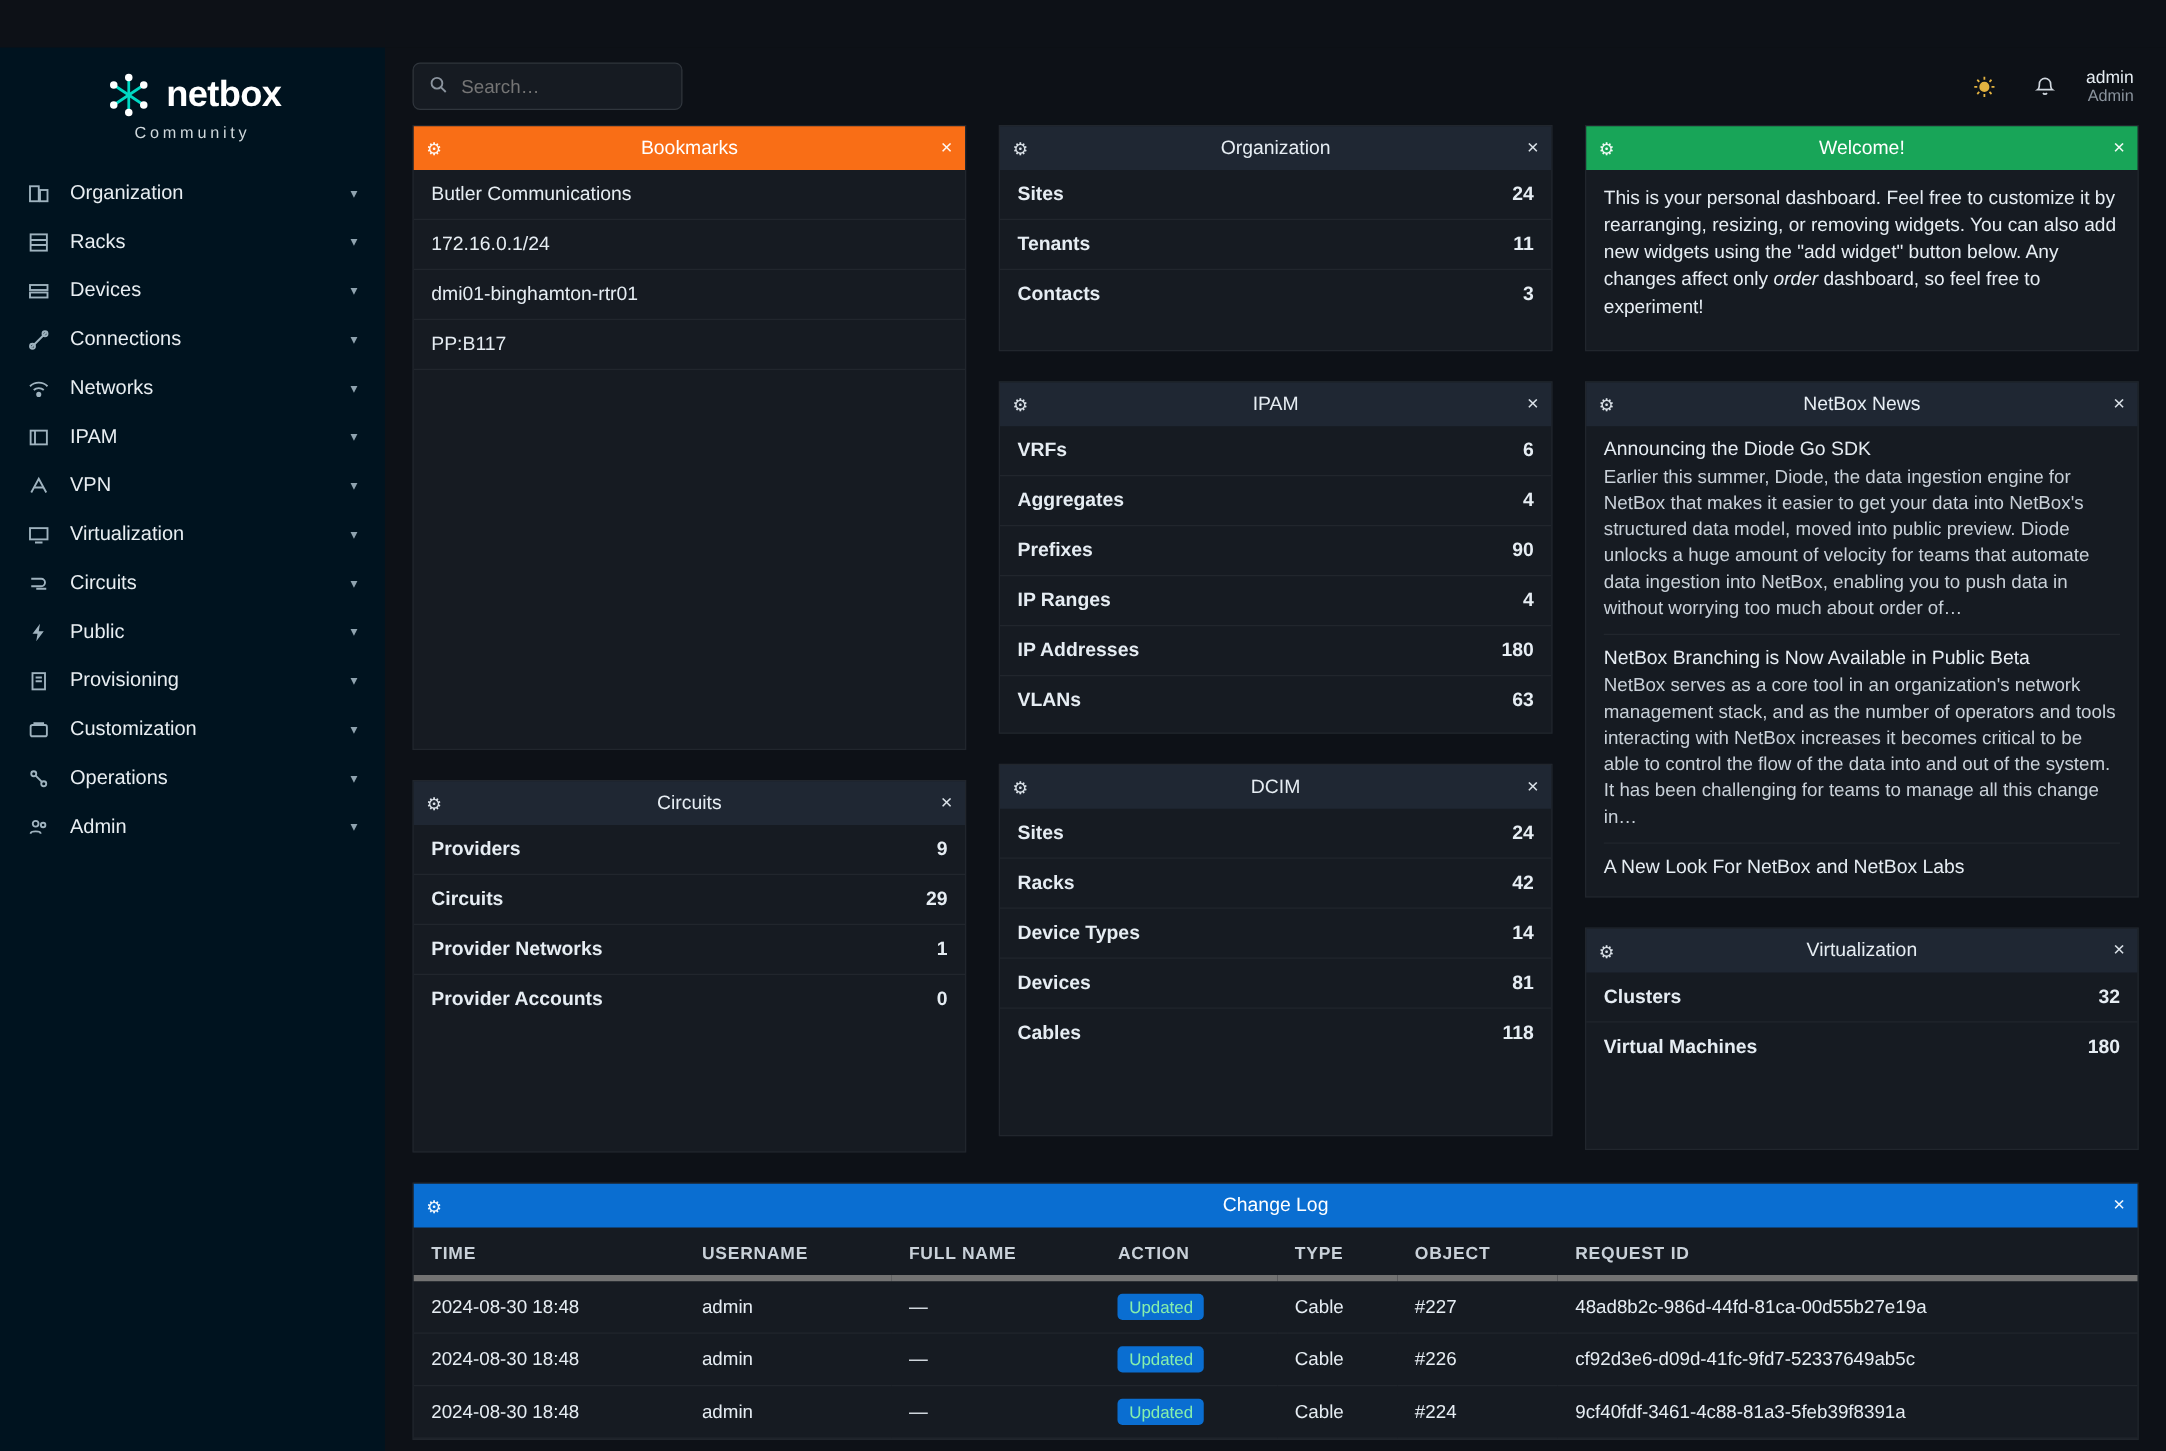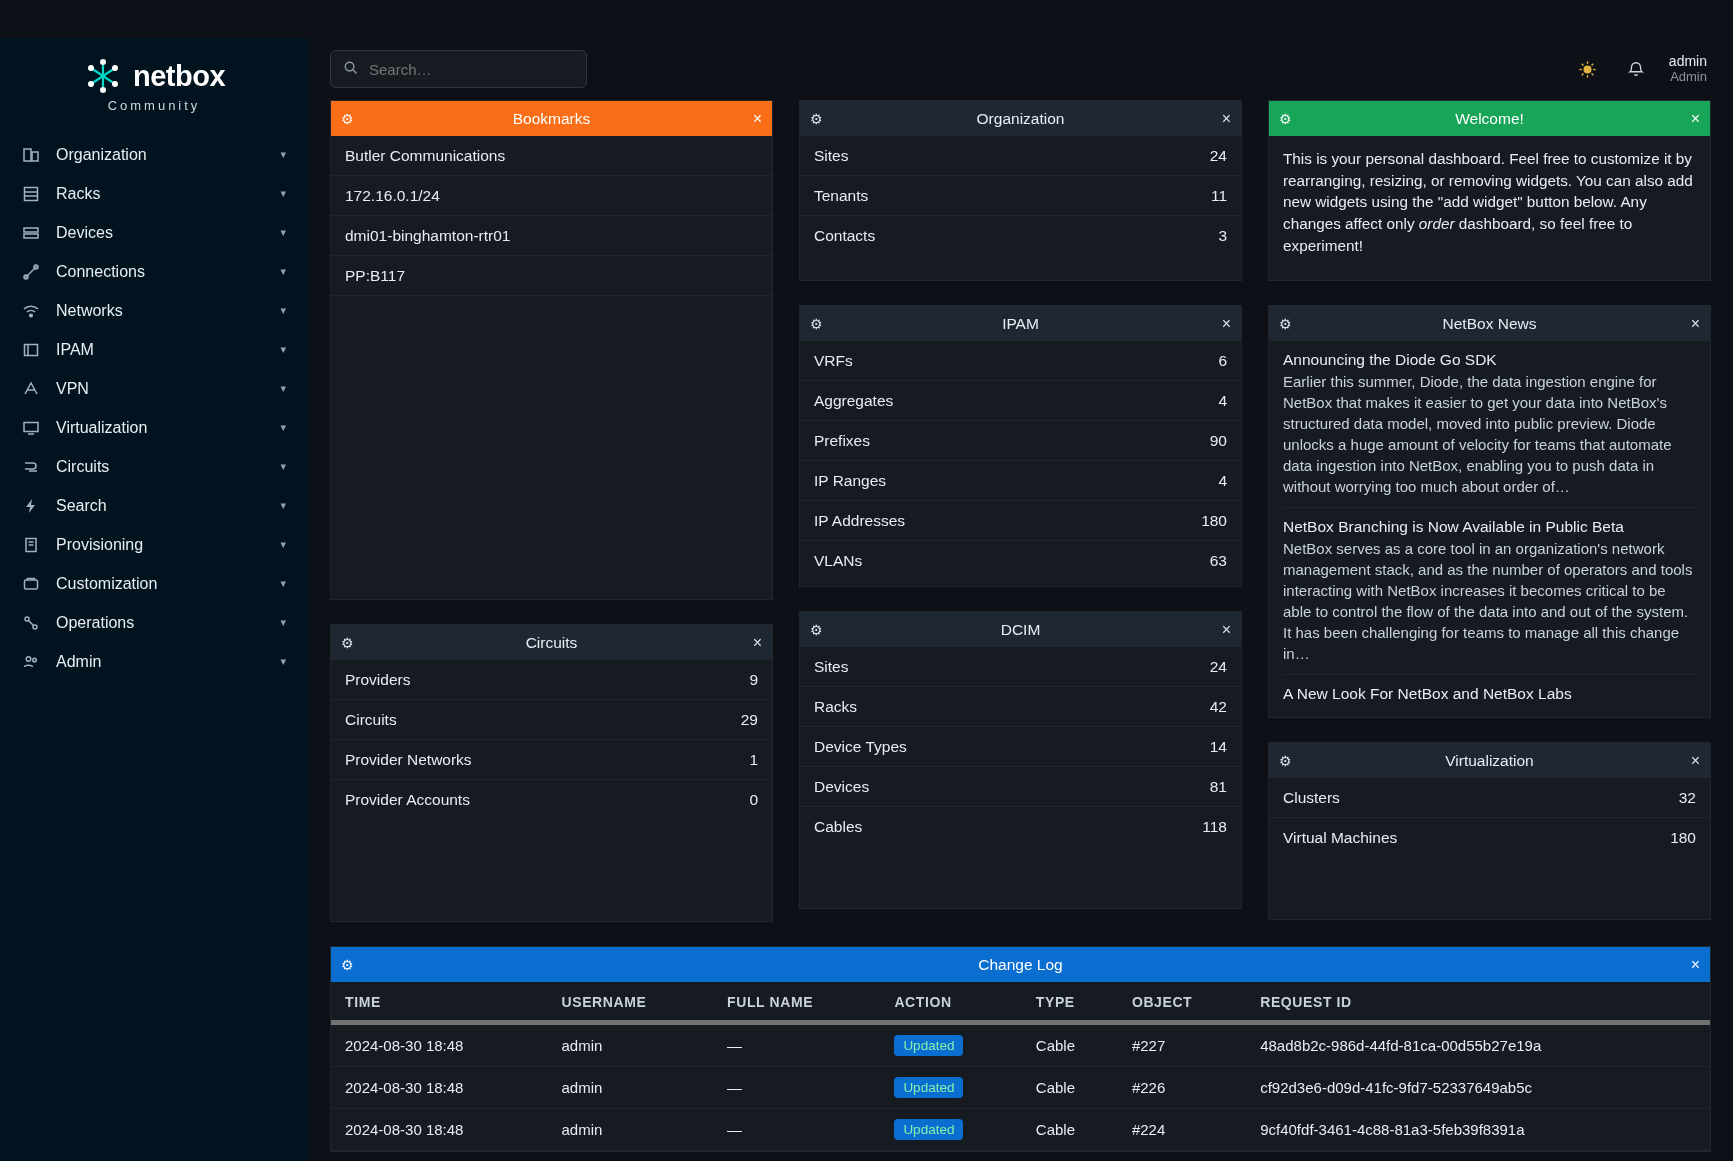--- a/index.html
+++ b/index.html
@@ -53,21 +53,21 @@
   
   .main {
     flex: 1; height: 1161px; overflow: hidden; background: #0d1117;
     display: flex; flex-direction: column;
   }
   .topbar {
     height: 62px; min-height: 62px; display: flex; align-items: center;
     padding: 0 22px; background: #0d1117;
   }
   .search-box {
-    width: 257px; height: 38px;
+    width: 216px; height: 38px;
     background: #161b22; border: 1px solid #30363d; border-radius: 6px;
     display: flex; align-items: center; padding: 0 12px; gap: 9px;
     color: #8b949e; font-size: 15px;
   }
   .search-box input {
     background: transparent; border: 0; outline: none; color: #c9d1d9;
     font-size: 15px; width: 100%; font-family: "Liberation Sans", sans-serif;
   }
   .top-right {
     margin-left: auto; display: flex; align-items: center; gap: 18px;
@@ -113,21 +113,21 @@
   .w-gear, .w-close {
     position: relative; z-index: 2; cursor: pointer; font-size: 14px; opacity: .95;
   }
   .w-close { margin-left: auto; font-size: 16px; }
   .w-body { padding: 0; }
 
   .listrow {
     display: flex; align-items: center; justify-content: space-between;
     padding: 0 14px; height: 40px;
     border-bottom: 1px solid #21262d;
-    font-size: 15.5px; color: #e6edf3;
+    font-size: 15.5px; color: #e6edf3; font-weight: bold;
   }
   .listrow:last-child { border-bottom: 0; }
   .listrow .val { color: #e6edf3; }
   .bm-row {
     padding: 0 14px; height: 40px; display: flex; align-items: center;
     border-bottom: 1px solid #21262d; font-size: 15.5px; color: #e6edf3;
     cursor: pointer;
   }
 
   .welcome-body {
@@ -294,21 +294,21 @@
       <span class="nav-label">Circuits</span>
       <span class="nav-chev">▾</span>
     </div>
 
     <div class="nav-item">
       <span class="nav-ico">
         <svg width="18" height="18" viewBox="0 0 18 18" fill="#9fb3bf">
           <polygon points="10,2 4,10 8,10 7,16 13,8 9,8"></polygon>
         </svg>
       </span>
-      <span class="nav-label">Search</span>
+      <span class="nav-label">Public</span>
       <span class="nav-chev">▾</span>
     </div>
 
     <div class="nav-item">
       <span class="nav-ico">
         <svg width="18" height="18" viewBox="0 0 18 18" fill="none" stroke="#9fb3bf" stroke-width="1.5">
           <rect x="4" y="2.5" width="10" height="13"></rect>
             <line x1="6.5" y1="6" x2="11.5" y2="6"></line>
             <line x1="6.5" y1="9" x2="11.5" y2="9"></line>
         </svg>

